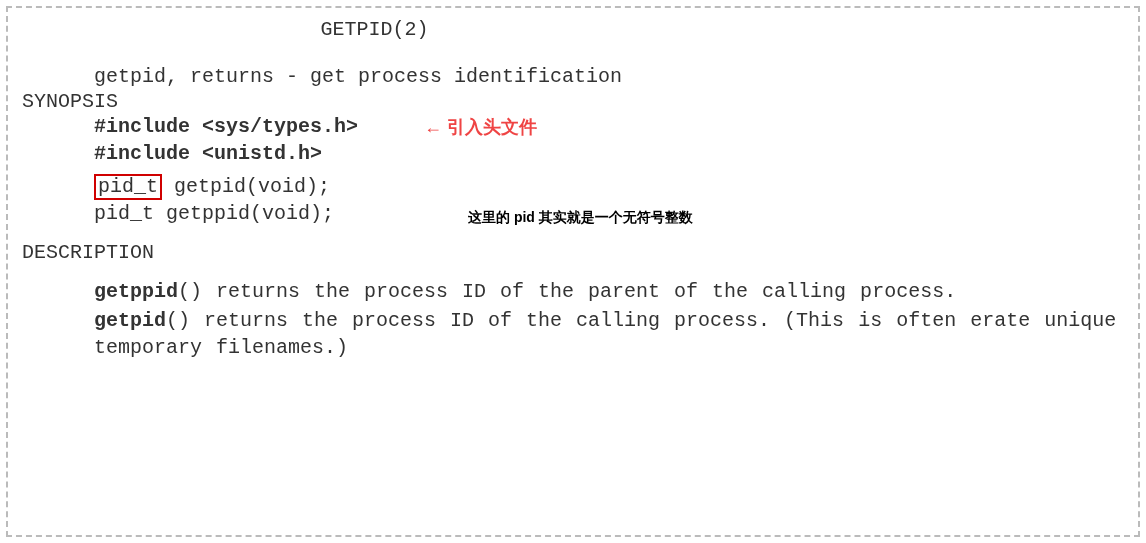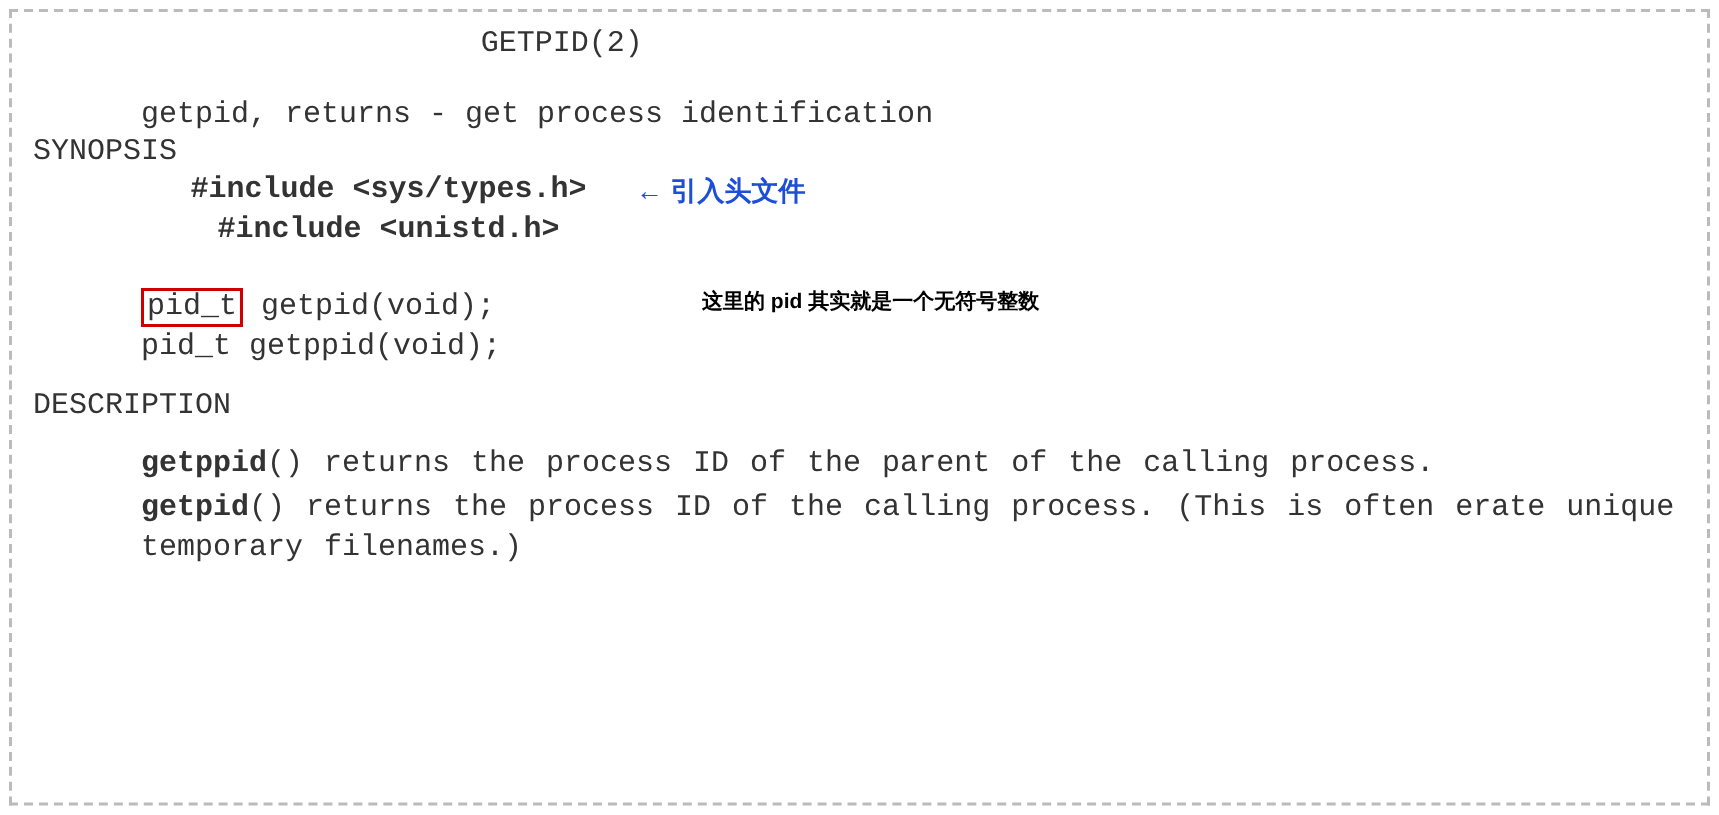--- a/index.html
+++ b/index.html
@@ -40,33 +40,32 @@
   }
   .bold {
     font-weight: bold;
   }
   .row-includes {
     display: flex;
     align-items: flex-start;
   }
   .includes-block {
     width: 330px;
-    text-align: center;
   }
   .annot-red {
-    color: #1d4ed8;
+    color: #ef4444;
     font-family: "Microsoft YaHei", "PingFang SC", sans-serif;
     font-weight: bold;
     font-size: 18px;
     padding-top: 2px;
   }
   .row-proto {
     display: flex;
-    align-items: flex-start;
-    margin-top: 24px;
+    align-items: flex-end;
+    margin-top: 6px;
   }
   .proto-line1 .boxed {
     border: 2px solid #d00000;
     padding: 0 2px;
     display: inline-block;
     line-height: 1.1;
   }
   .annot-black {
     color: #000;
     font-family: "Microsoft YaHei", "PingFang SC", sans-serif;

